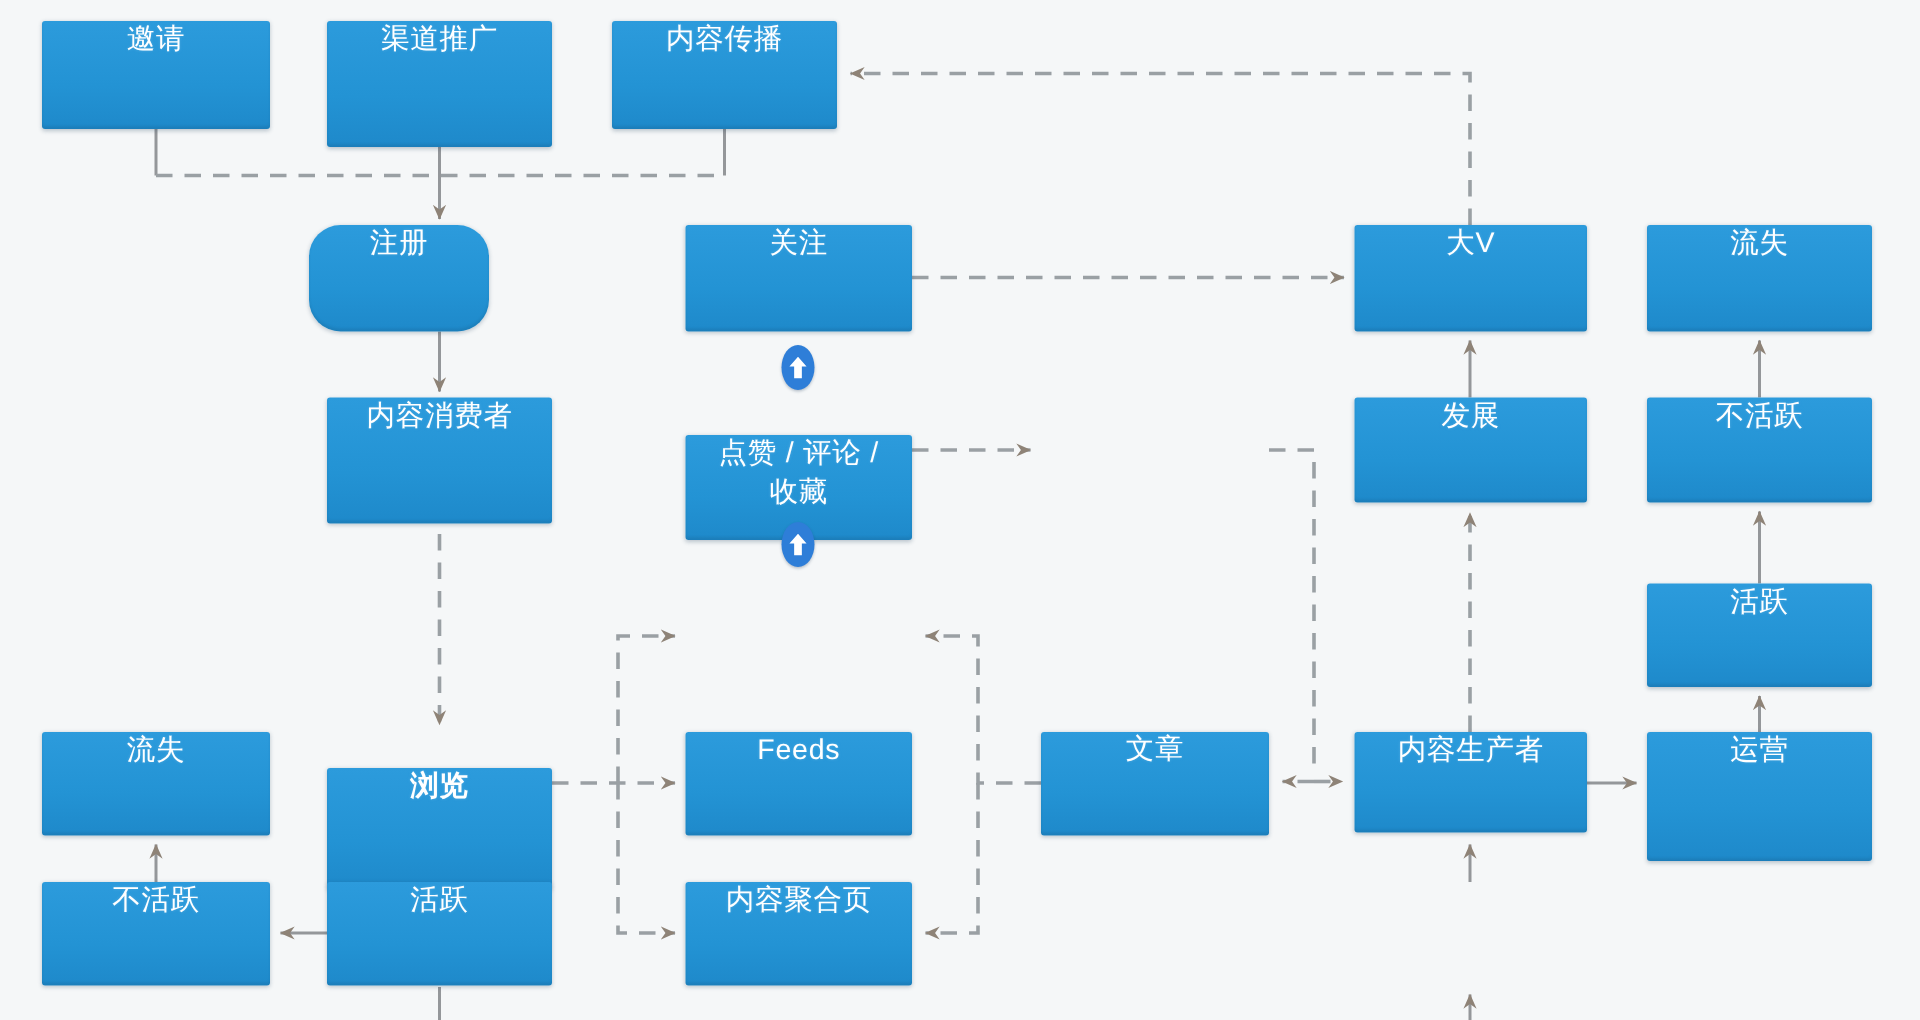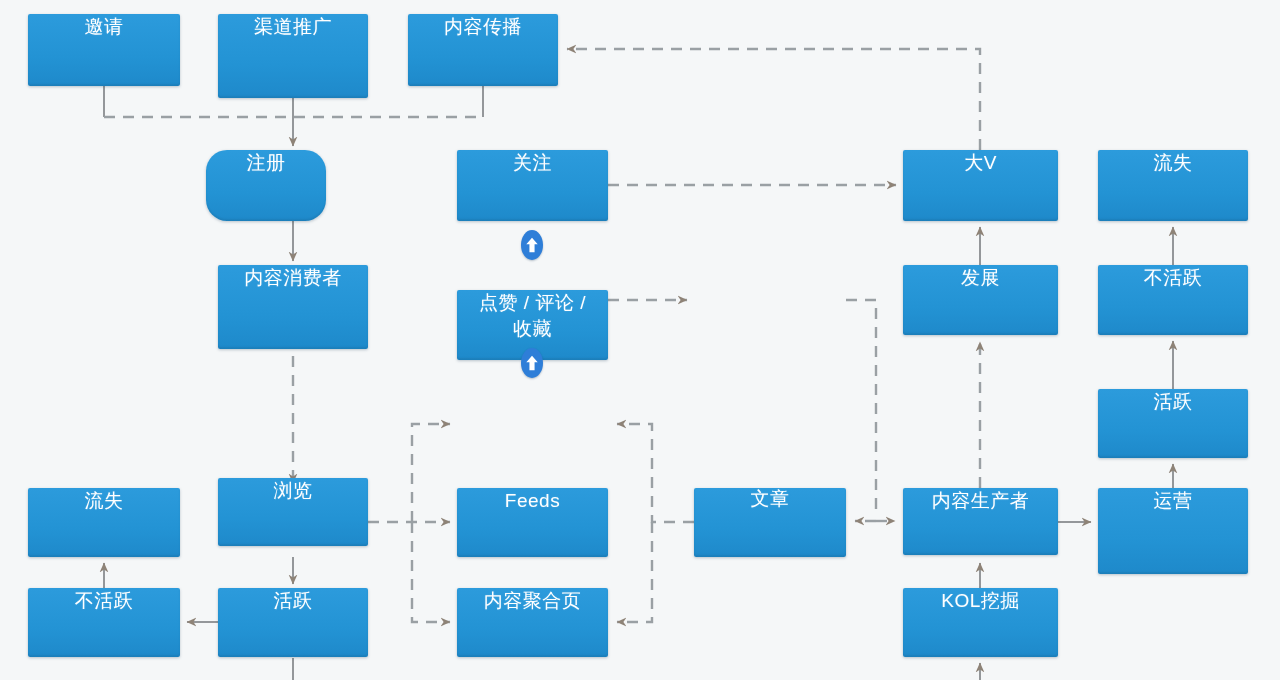--- a/index.html
+++ b/index.html
@@ -105,21 +105,21 @@
     </div>
     <div class="node" style="left: 1098px; top: 265px; width: 150px; height: 70px;">
       <span>不活跃</span>
     </div>
     <div class="node" style="left: 1098px; top: 389px; width: 150px; height: 69px;">
       <span>活跃</span>
     </div>
     <div class="node" style="left: 28px; top: 488px; width: 152px; height: 69px;">
       <span>流失</span>
     </div>
-    <div class="node" style="left: 218px; top: 478px; width: 150px; height: 68px;">
+    <div class="node" style="left: 218px; top: 512px; width: 150px; height: 81px; font-weight: bold;">
       <span>浏览</span>
     </div>
     <div class="node" style="left: 457px; top: 488px; width: 151px; height: 69px;">
       <span>Feeds</span>
     </div>
     <div class="node" style="left: 694px; top: 488px; width: 152px; height: 69px; font-family: Liberation Mono, monospace;">
       <span>文章</span>
     </div>
     <div class="node" style="left: 903px; top: 488px; width: 155px; height: 67px;">
       <span>内容生产者</span>
@@ -129,23 +129,20 @@
     </div>
     <div class="node" style="left: 28px; top: 588px; width: 152px; height: 69px;">
       <span>不活跃</span>
     </div>
     <div class="node" style="left: 218px; top: 588px; width: 150px; height: 69px;">
       <span>活跃</span>
     </div>
     <div class="node" style="left: 457px; top: 588px; width: 151px; height: 69px;">
       <span>内容聚合页</span>
     </div>
-    <div class="node" style="left: 903px; top: 588px; width: 155px; height: 69px;">
-      <span>KOL挖掘</span>
-    </div>
     <div class="badge" style="left: 521px; top: 230px; width: 22px; height: 30px; background: rgb(46, 126, 216);">
       <svg width="16" height="20" viewBox="0 0 22 28">
         <path d="M11,4 L19,13 H14.6 V24 H7.4 V13 H3 Z" fill="#ffffff"></path>
       </svg>
     </div>
     <div class="badge" style="left: 521px; top: 348px; width: 22px; height: 30px; background: rgb(46, 126, 216);">
       <svg width="16" height="20" viewBox="0 0 22 28">
         <path d="M11,4 L19,13 H14.6 V24 H7.4 V13 H3 Z" fill="#ffffff"></path>
       </svg>
     </div>

